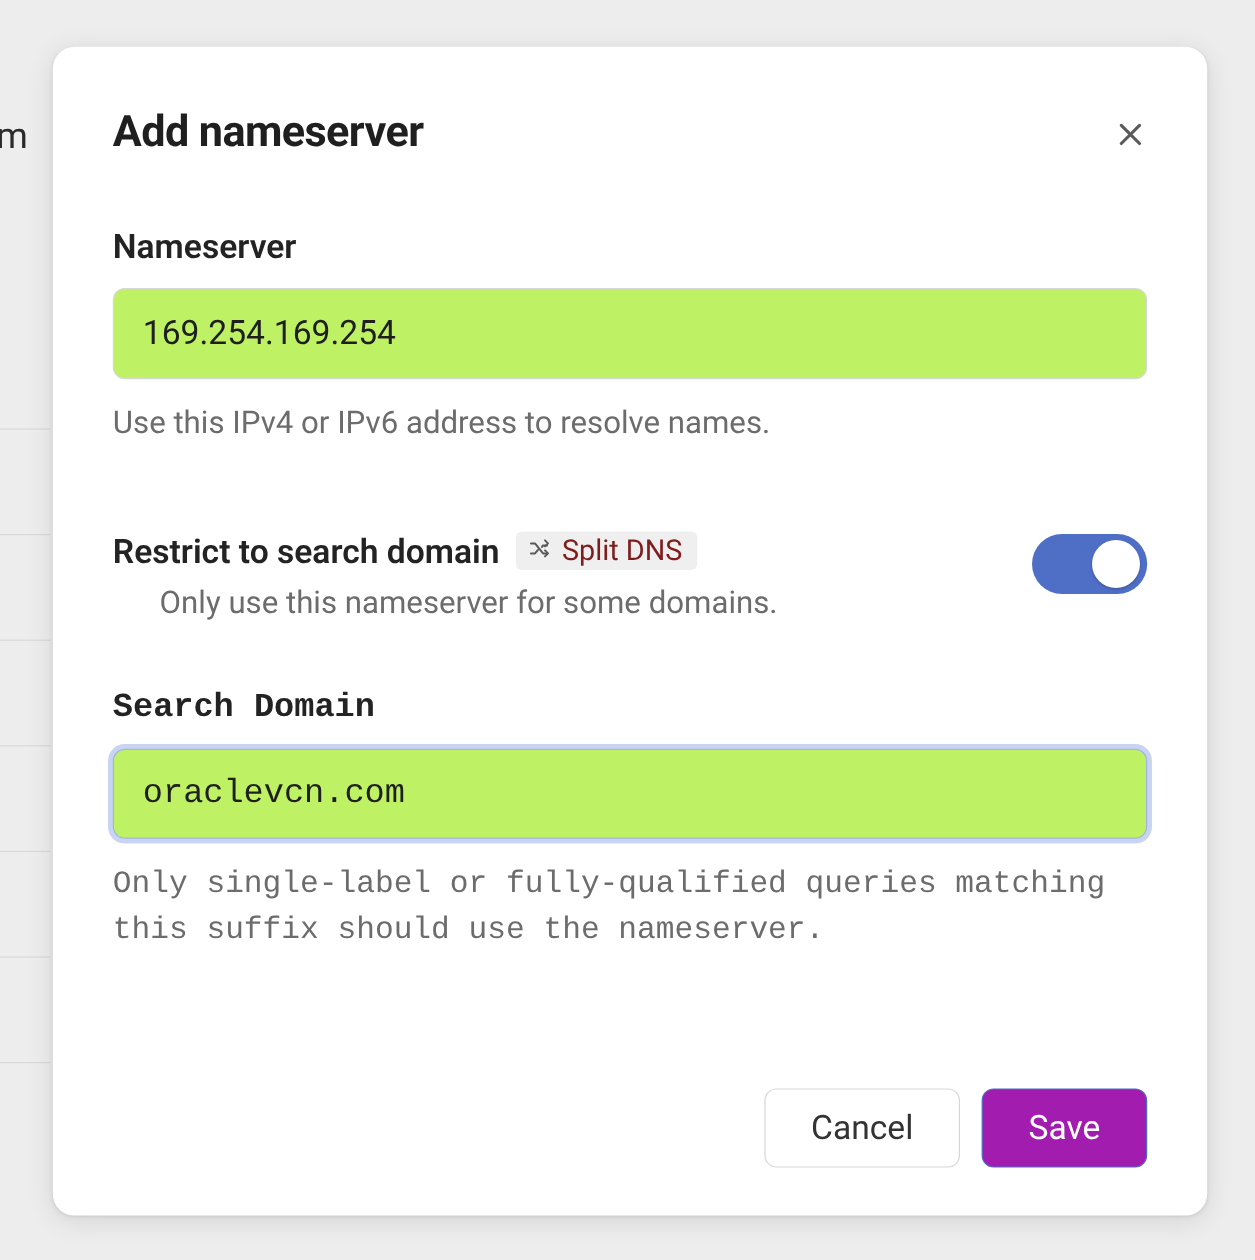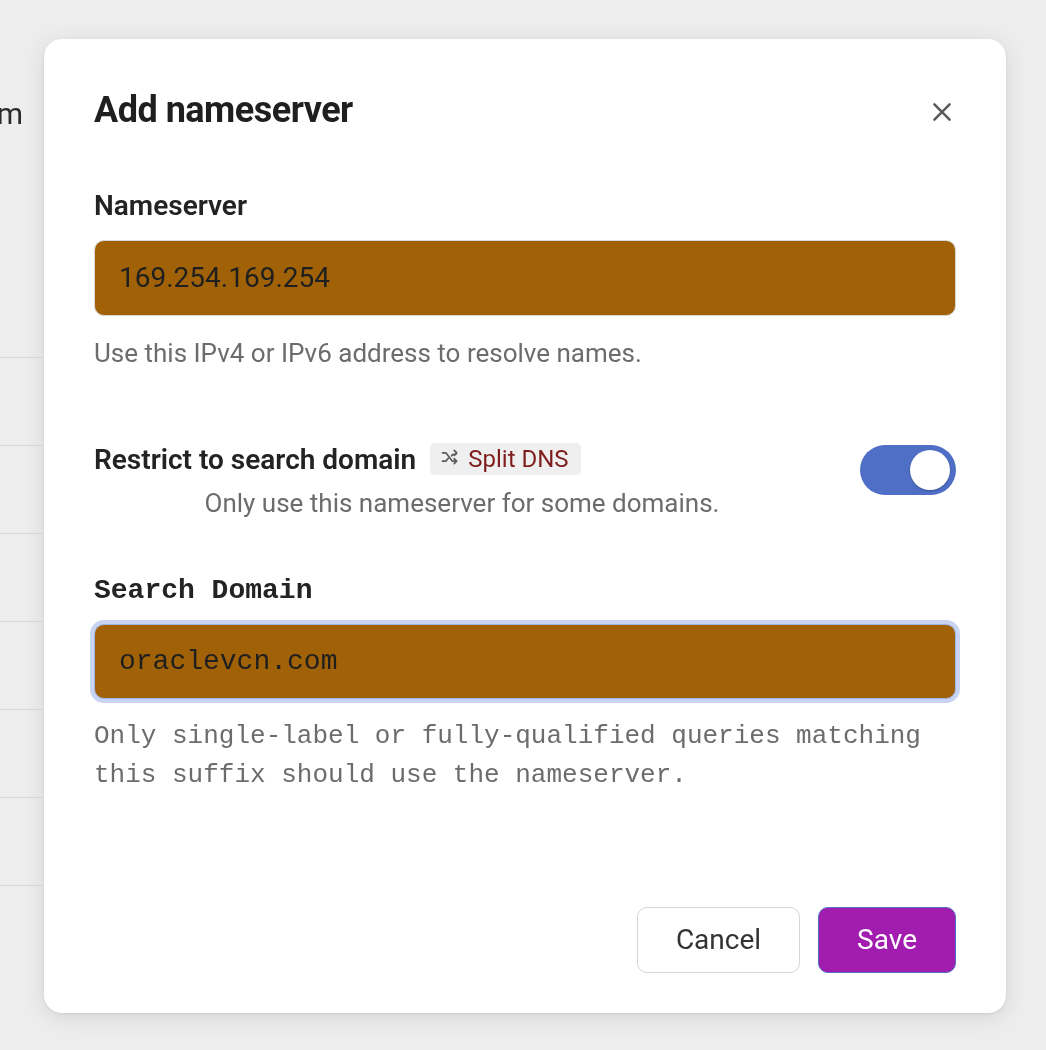--- a/index.html
+++ b/index.html
@@ -76,21 +76,21 @@
     font-weight: 600;
     color: #232323;
     margin-bottom: 18px;
     display: block;
   }
   .text-input {
     width: 100%;
     font-size: 28px;
     font-family: inherit;
     color: #1f1f1f;
-    background: #a16207;
+    background: #bef264;
     border: 1px solid #d7d7d7;
     border-radius: 10px;
     padding: 20px 24px;
     outline: none;
     line-height: 1.2;
   }
   .text-input.focused {
     border: 1px solid #a0b4e8;
     box-shadow: 0 0 0 4px rgba(96,133,219,0.35);
   }
@@ -99,21 +99,20 @@
     color: #6c6c6c;
     margin-top: 18px;
     line-height: 1.5;
   }
 
   .restrict-row {
     display: flex;
     align-items: flex-start;
     justify-content: space-between;
     margin-top: 70px;
-    text-align: center;
   }
   .restrict-left { flex: 1; padding-right: 30px; }
   .restrict-title-row {
     display: flex;
     align-items: center;
     flex-wrap: wrap;
     gap: 14px;
   }
   .restrict-title {
     font-size: 28px;
@@ -130,20 +129,21 @@
     font-size: 24px;
     color: #7f1d1d;
     line-height: 1;
   }
   .badge svg { width: 20px; height: 20px; stroke: #5a5a5a; }
   .restrict-desc {
     font-size: 26px;
     color: #6c6c6c;
     margin-top: 8px;
     line-height: 1.5;
+    margin-left: 39px;
   }
 
   .toggle {
     position: relative;
     width: 96px;
     height: 50px;
     background: #4f6ec6;
     border-radius: 999px;
     border: none;
     cursor: pointer;

